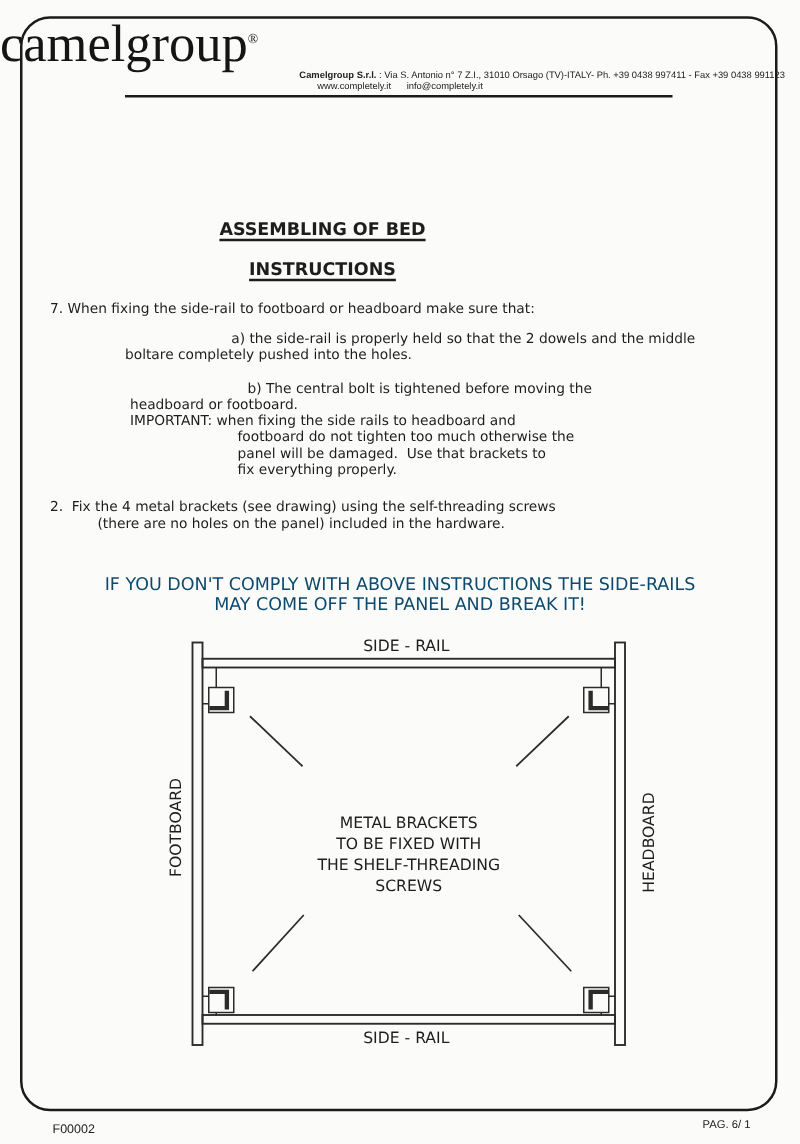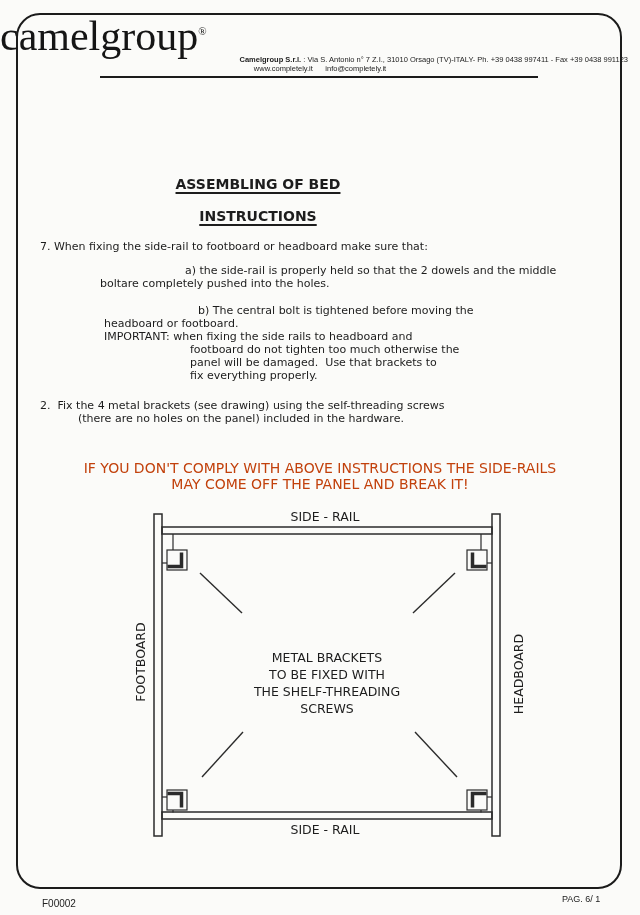--- a/index.html
+++ b/index.html
@@ -38,21 +38,21 @@
     font-size:14px;font-weight:bold;
   }
   .title span{
     text-decoration:underline;text-underline-offset:3px;text-decoration-thickness:1.5px;
   }
   .line{
     position:absolute;font-size:11px;line-height:13px;white-space:pre;color:#1c1c1c;
   }
   .warn{
     position:absolute;left:0;width:640px;text-align:center;
-    font-size:14px;line-height:16px;color:#c2410c;white-space:pre;
+    font-size:14px;line-height:16px;color:#0c4a6e;white-space:pre;
   }
   .diagram{position:absolute;left:115px;top:500px;}
   .diagram .stroke{stroke:#2b2b2b;fill:none;}
   .diagram text{
     font-family:"DejaVu Sans",sans-serif;font-size:12.5px;fill:#1d1d1d;
   }
   .footer-code{
     position:absolute;left:42px;top:898px;font-size:10px;color:#222;
     font-family:"Liberation Sans",sans-serif;white-space:pre;
   }

